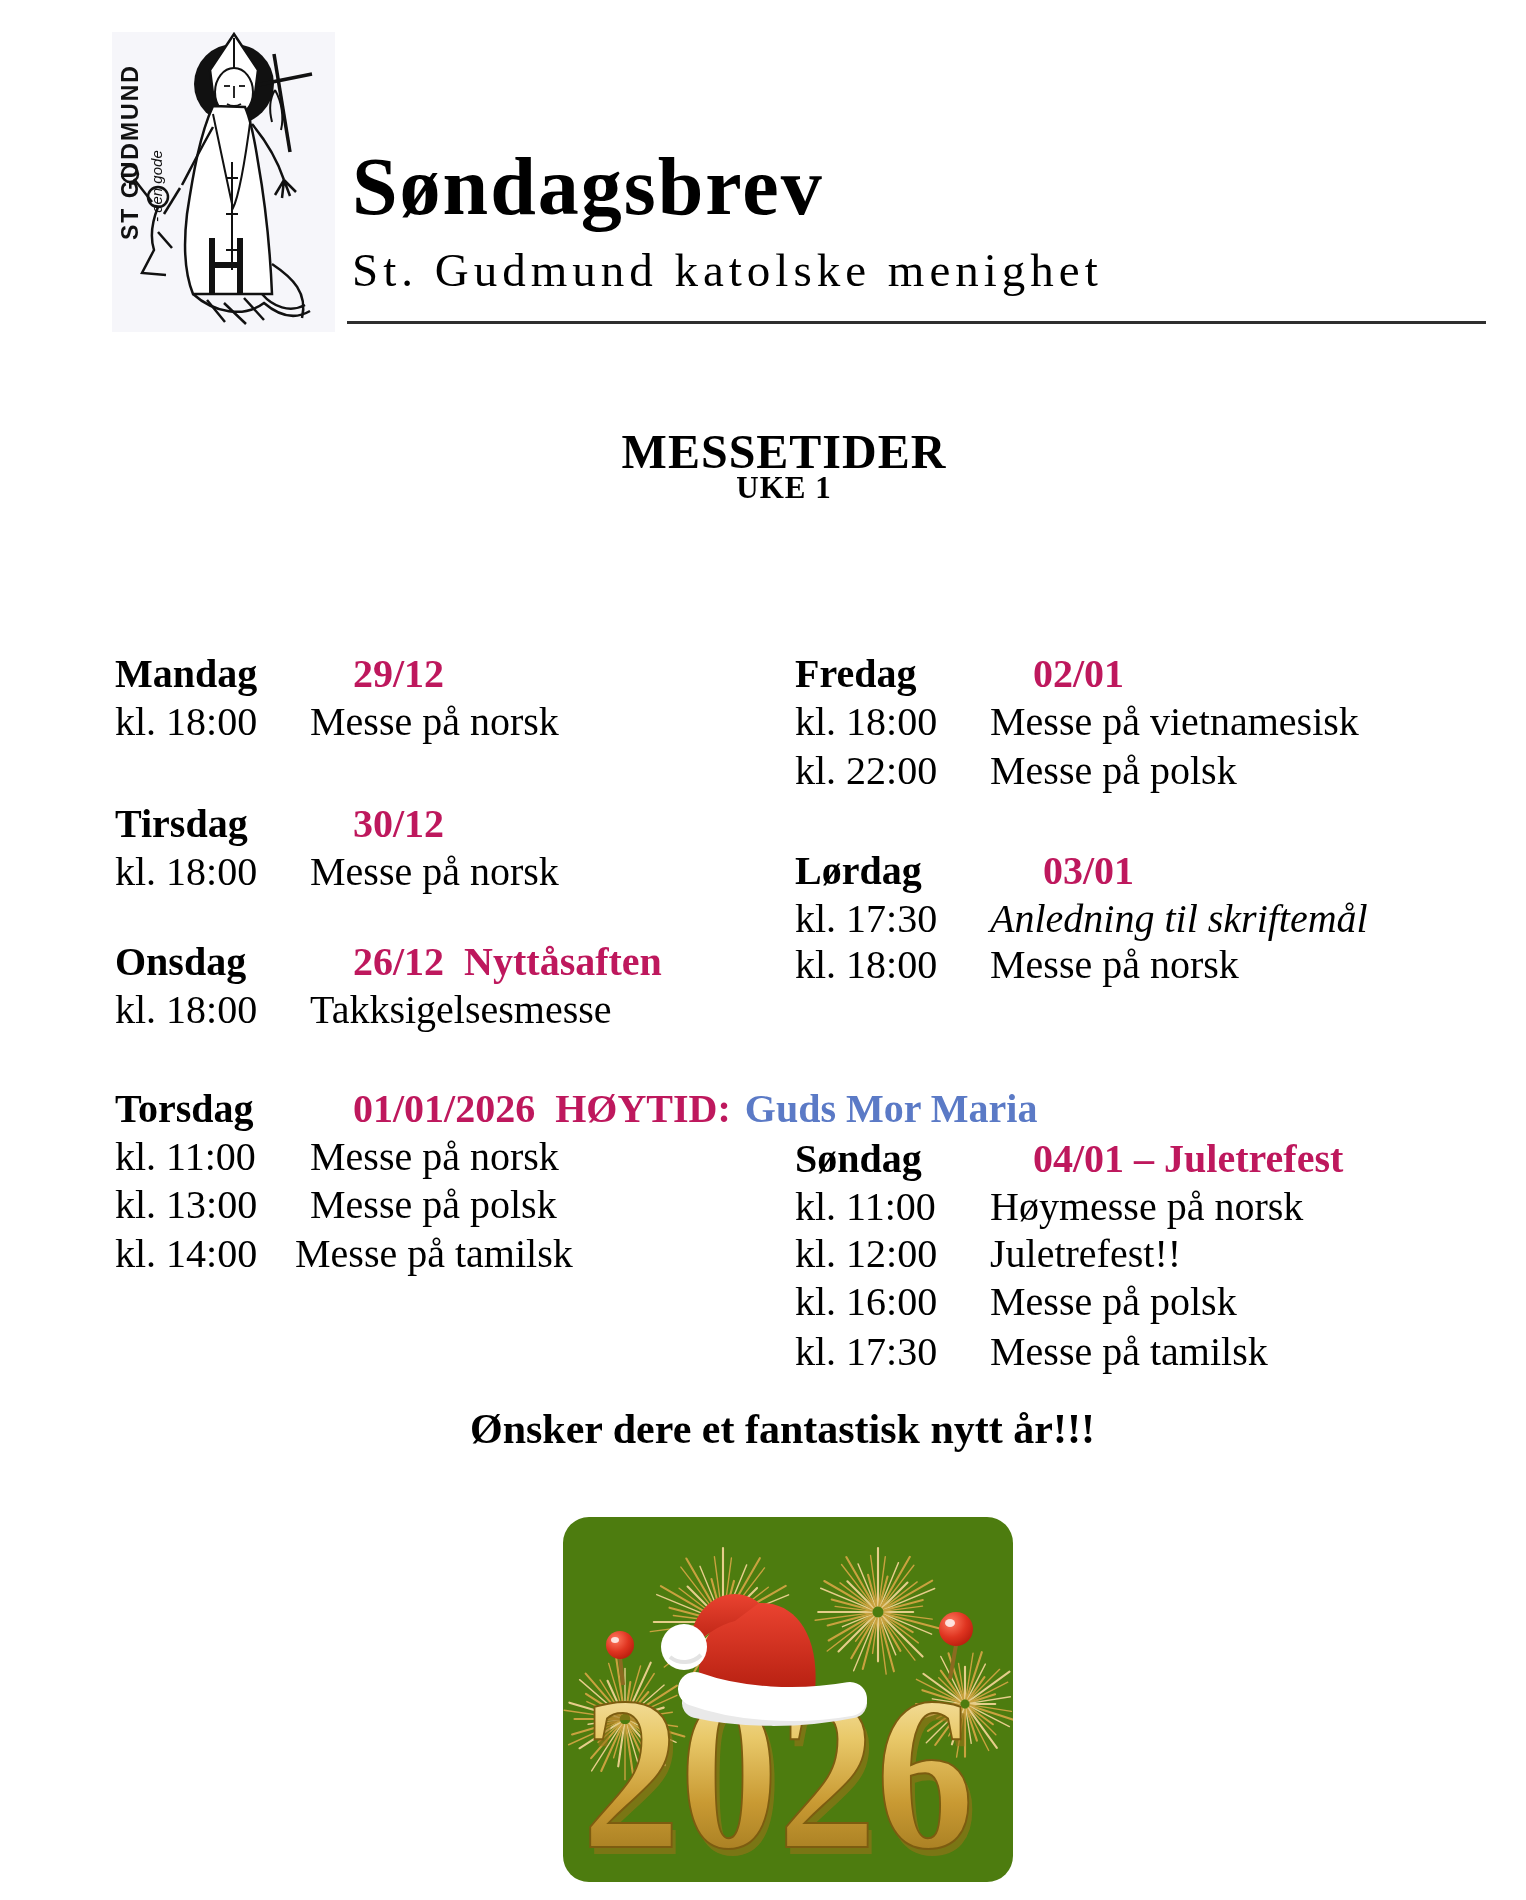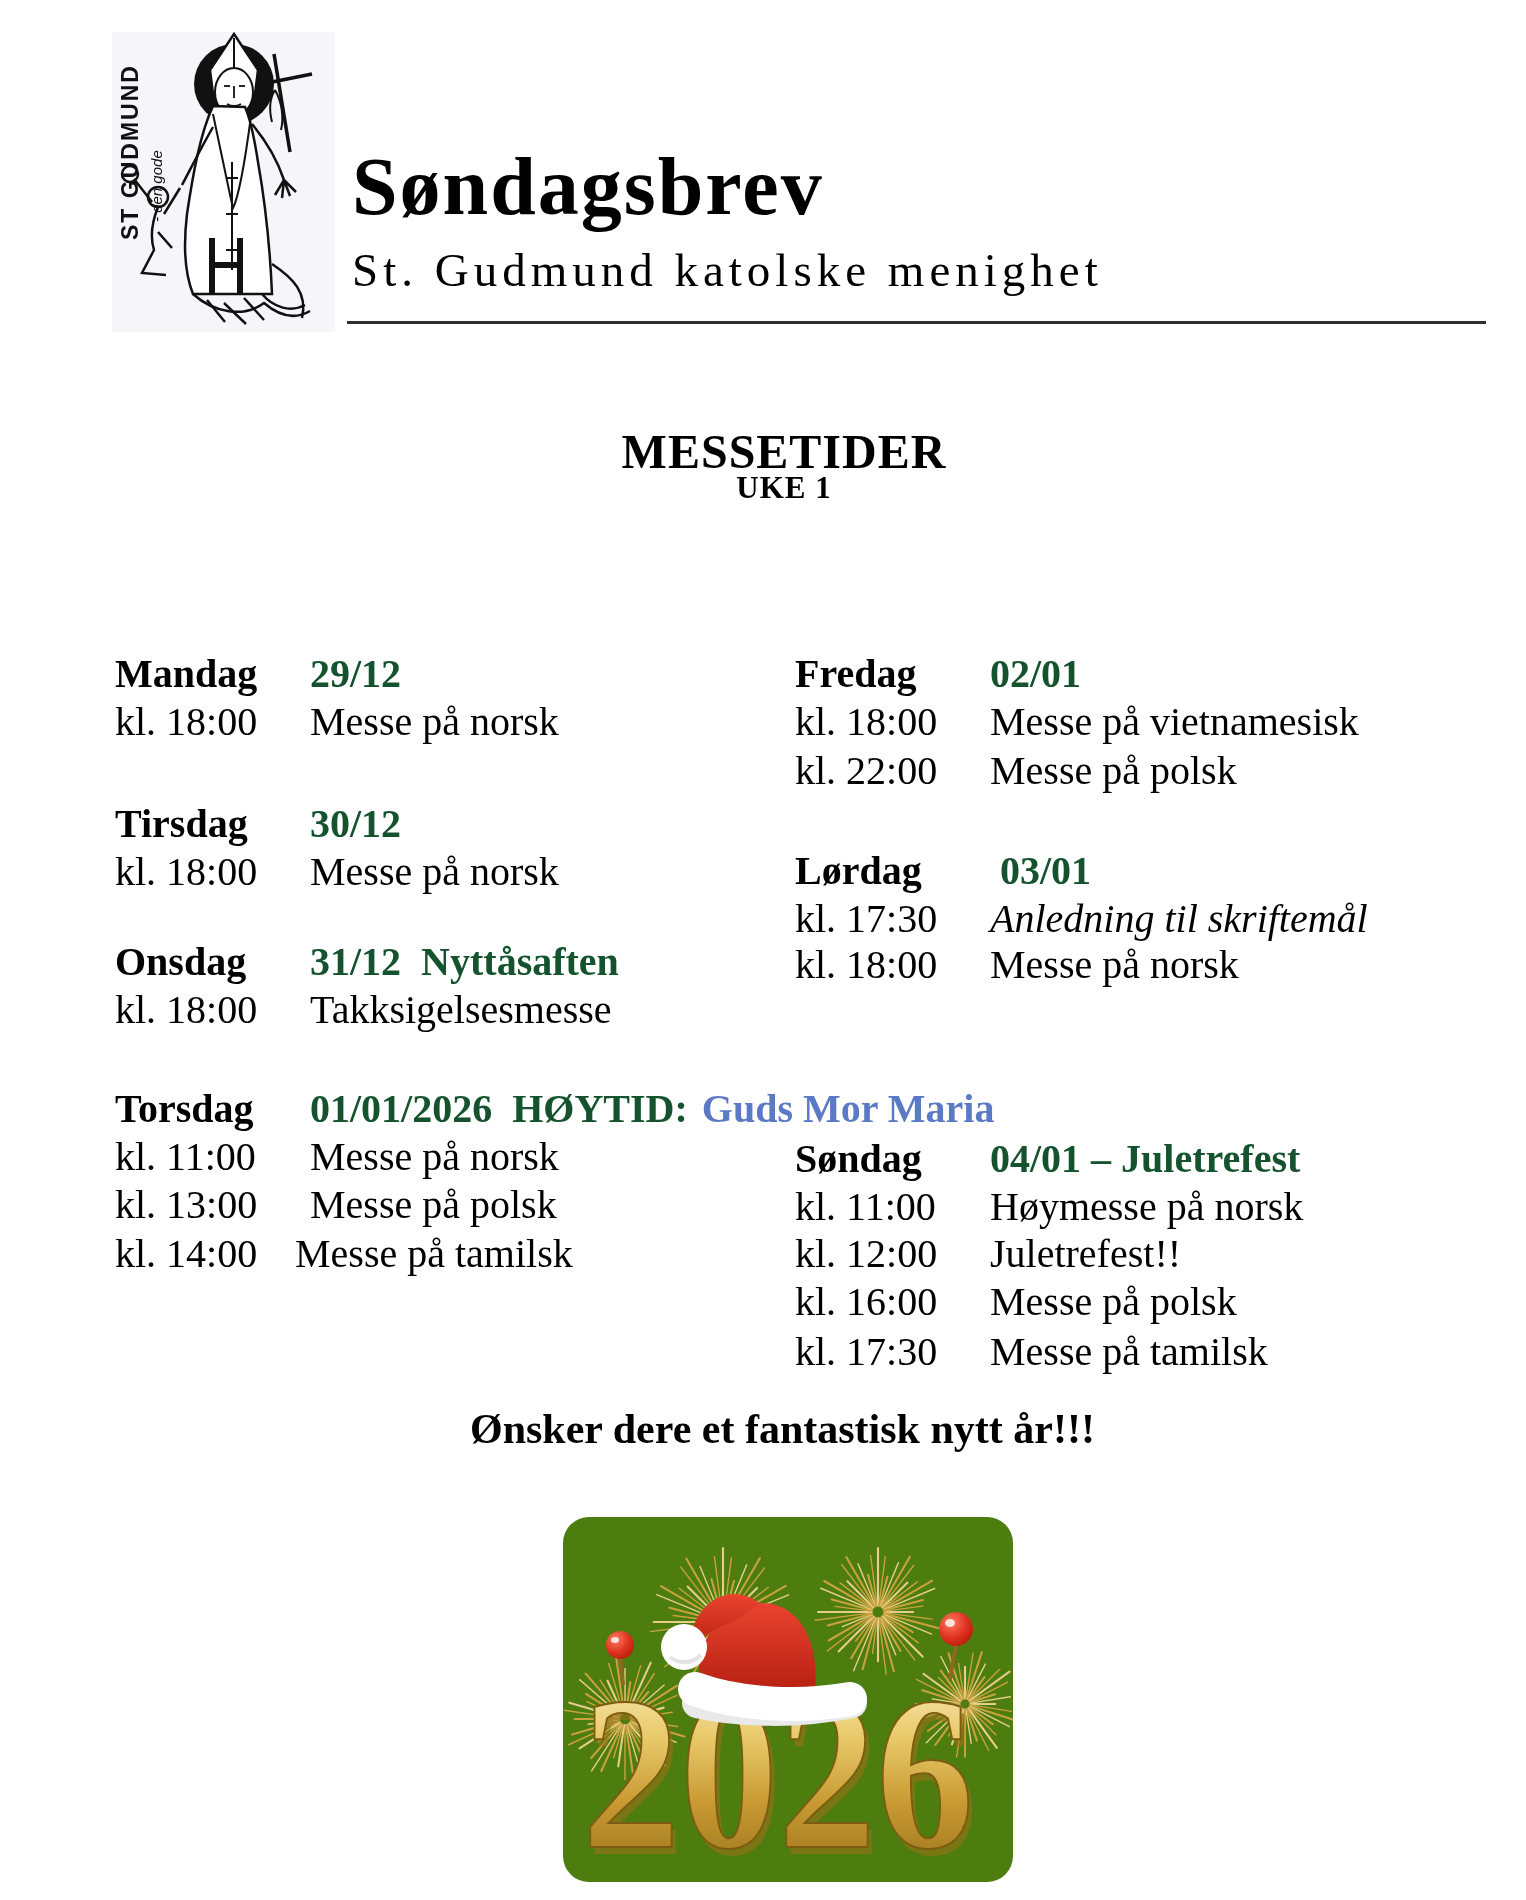--- a/index.html
+++ b/index.html
@@ -13,21 +13,21 @@
   .subtitle{position:absolute;left:352px;top:247px;font-size:47px;letter-spacing:5px;line-height:1;white-space:nowrap;}
   .rule{position:absolute;left:347px;top:321px;width:1139px;height:3px;background:#2f2f2f;}
   
   .center-wrap{position:absolute;left:42px;right:0;text-align:center;white-space:pre;}
   .sec-title{top:420px;font-size:48px;font-weight:bold;letter-spacing:1px;line-height:1;margin-top:8px;}
   .sec-week{top:472px;font-size:31px;font-weight:bold;letter-spacing:1px;line-height:1;}
   
   .line{position:absolute;font-size:40px;line-height:48px;white-space:pre;}
   .cell{display:inline-block;width:195px;}
   .day{font-weight:bold;}
-  .date{font-weight:bold;color:#14532d;}
+  .date{font-weight:bold;color:#be185d;margin-left:43px;}
   .feast{font-weight:bold;color:#5b7ac6;margin-left:14px;}
   .italic{font-style:italic;}
   
   .greeting{position:absolute;left:470px;top:1406px;font-size:42px;font-weight:bold;line-height:1.1;white-space:nowrap;}
   .card{
     position:absolute;left:563px;top:1517px;width:450px;height:365px;
     background:#4d7c0f;border-radius:26px;overflow:hidden;
   }
 </style>
 </head>
@@ -109,21 +109,21 @@
 
   <div class="center-wrap sec-title" style="position:absolute;">MESSETIDER</div>
   <div class="center-wrap sec-week" style="position:absolute;">UKE 1</div>
 
   <div class="line" style="left:115px;top:650px"><span class="cell day">Mandag</span><span class="date">29/12</span></div>
   <div class="line" style="left:115px;top:698px"><span class="cell">kl. 18:00</span><span>Messe på norsk</span></div>
 
   <div class="line" style="left:115px;top:800px"><span class="cell day">Tirsdag</span><span class="date">30/12</span></div>
   <div class="line" style="left:115px;top:848px"><span class="cell">kl. 18:00</span><span>Messe på norsk</span></div>
 
-  <div class="line" style="left:115px;top:938px"><span class="cell day">Onsdag</span><span class="date">31/12  Nyttåsaften</span></div>
+  <div class="line" style="left:115px;top:938px"><span class="cell day">Onsdag</span><span class="date">26/12  Nyttåsaften</span></div>
   <div class="line" style="left:115px;top:986px"><span class="cell">kl. 18:00</span><span>Takksigelsesmesse</span></div>
 
   <div class="line" style="left:115px;top:1085px"><span class="cell day">Torsdag</span><span class="date">01/01/2026  HØYTID:</span><span class="feast">Guds Mor Maria</span></div>
   <div class="line" style="left:115px;top:1133px"><span class="cell">kl. 11:00</span><span>Messe på norsk</span></div>
   <div class="line" style="left:115px;top:1181px"><span class="cell">kl. 13:00</span><span>Messe på polsk</span></div>
   <div class="line" style="left:115px;top:1230px"><span class="cell" style="width:180px">kl. 14:00</span><span>Messe på tamilsk</span></div>
 
   <div class="line" style="left:795px;top:650px"><span class="cell day">Fredag</span><span class="date">02/01</span></div>
   <div class="line" style="left:795px;top:698px"><span class="cell">kl. 18:00</span><span>Messe på vietnamesisk</span></div>
   <div class="line" style="left:795px;top:747px"><span class="cell">kl. 22:00</span><span>Messe på polsk</span></div>

